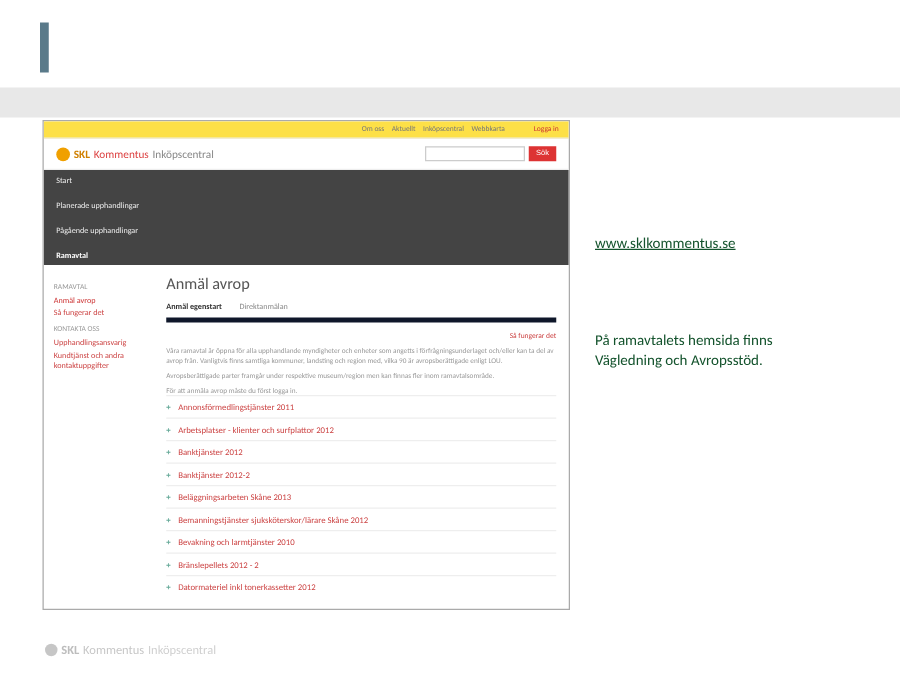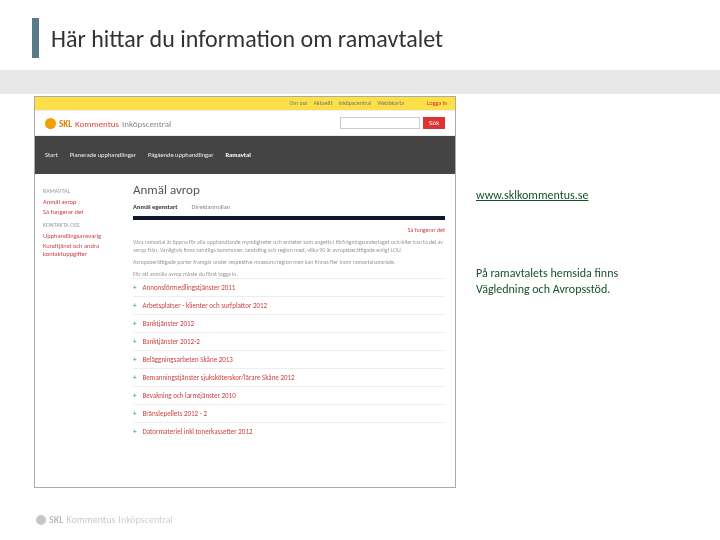--- a/index.html
+++ b/index.html
@@ -68,22 +68,22 @@
   .search-input {
     width: 80px; height: 12px; border: 1px solid #ccc;
     font-size: 6px; padding: 0 2px;
   }
   .search-btn {
     width: 22px; height: 12px; background: #d33; border: none;
     color: #fff; font-size: 6px;
   }
   .ss-nav {
     background: #444; color: #eee;
-    padding: 15px 10px; font-size: 6.5px;
-    display: flex; gap: 12px;
+    padding: 4px 10px; font-size: 6.5px;
+    display: flex; gap: 12px; flex-direction: column;
   }
   .ss-nav span:last-child { color: #fff; font-weight: bold; }
   .ss-body { display: flex; }
   .ss-sidebar {
     width: 88px; padding: 8px 6px 8px 8px;
     font-size: 6.5px;
   }
   .side-h { color: #999; font-size: 6px; margin: 5px 0 3px; }
   .side-link { color: #c44; margin: 2px 0; display: block; }
   .side-link.red { color: #c33; }
@@ -119,21 +119,20 @@
   .footer-logo .logo-circle { width: 10px; height: 10px; background: #999; }
   .footer-logo .t1 { color: #888; font-weight: bold; font-size: 10px; }
   .footer-logo .t2 { color: #999; font-size: 10px; }
   .footer-logo .t3 { color: #aaa; font-size: 10px; }
 </style>
 </head>
 <body>
 
 <div class="title-bar">
   <div class="title-accent"></div>
-  <h1 class="title-text">Här hittar du information om ramavtalet</h1>
 </div>
 
 <div class="gray-band"></div>
 
 <div class="screenshot">
   <div class="ss-top">
     <span>Om oss</span>
     <span>Aktuellt</span>
     <span>Inköpscentral</span>
     <span>Webbkarta</span>

